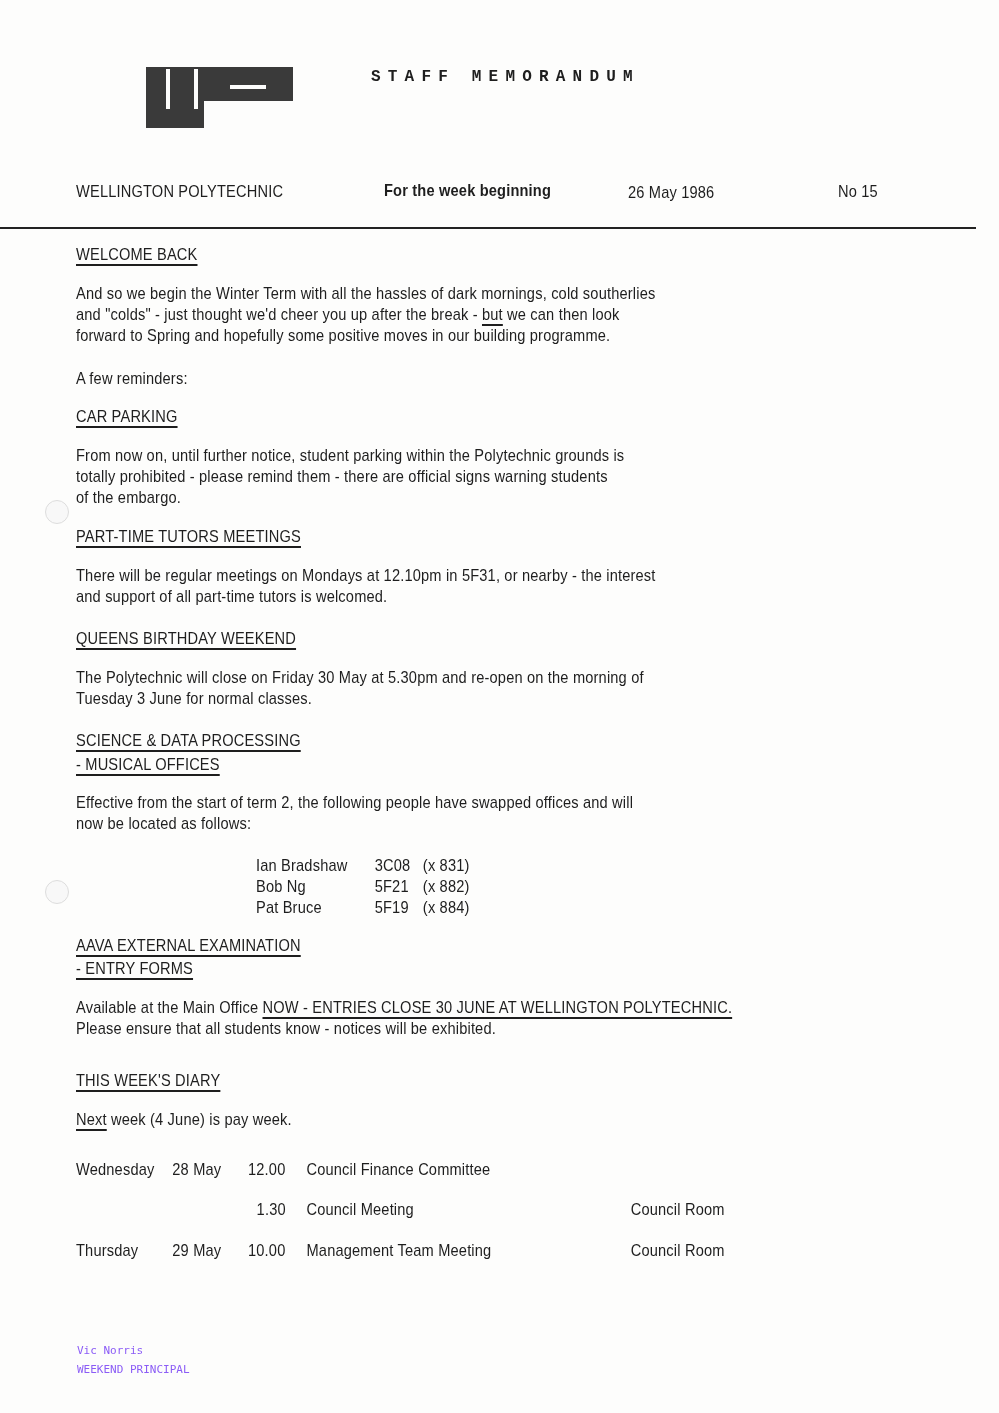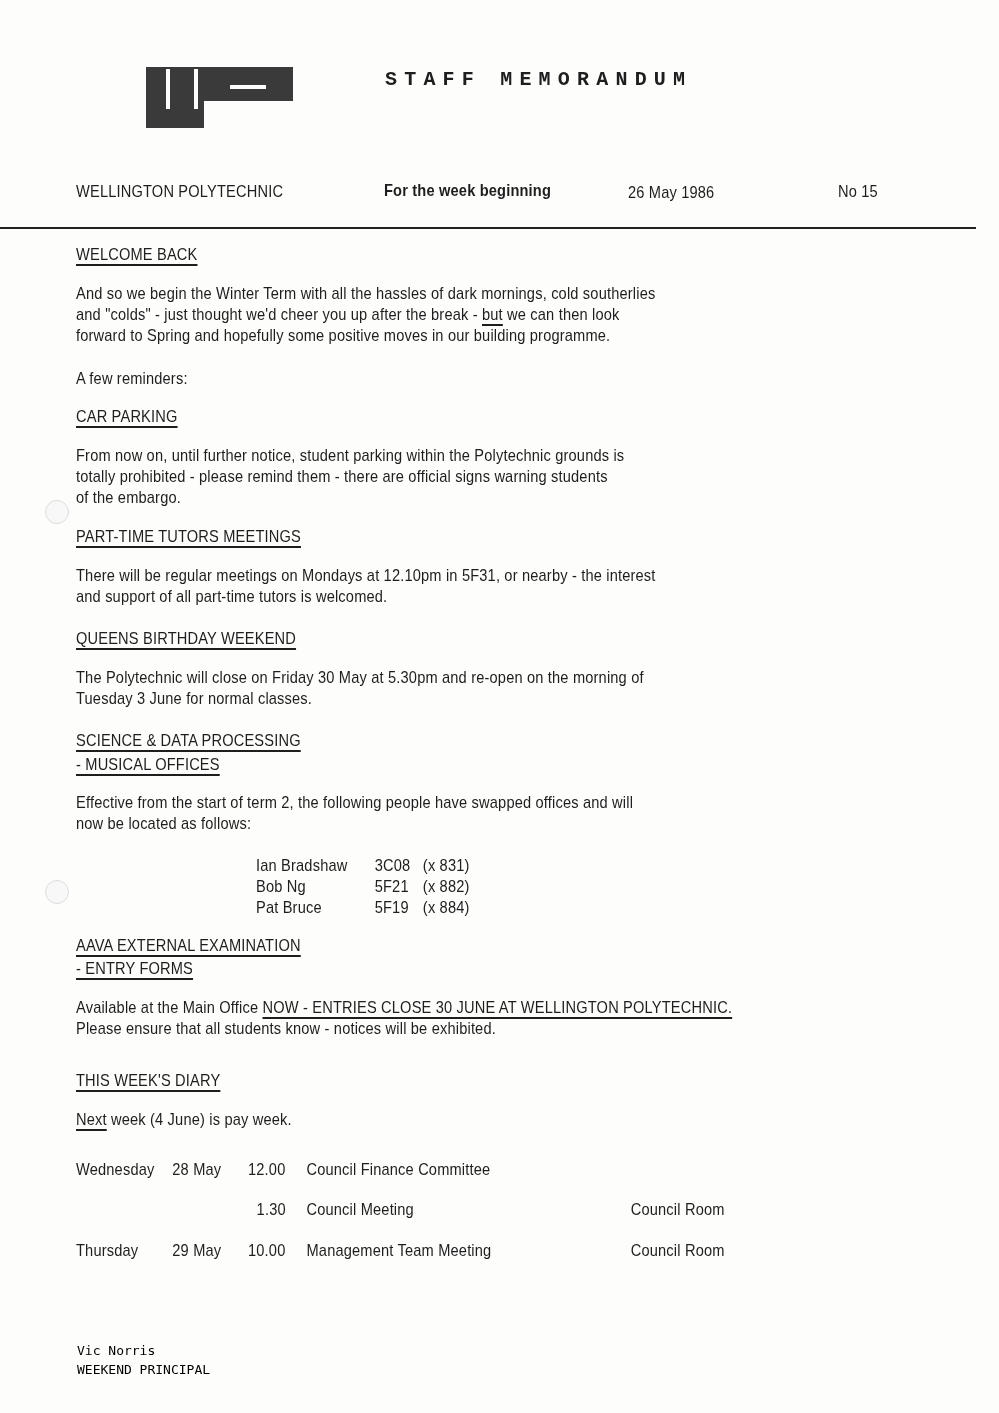--- a/index.html
+++ b/index.html
@@ -6,21 +6,21 @@
   body {
     width: 999px; height: 1413px; background: #fdfdfc; position: relative;
     font-family: "Liberation Sans Narrow", "Liberation Sans", sans-serif;
     color: #1e1e1e; overflow: hidden;
   }
   .abs { position: absolute; }
   .mono { font-family: "DejaVu Sans Mono", "Liberation Mono", monospace; }
   .t { font-family: "Liberation Sans", sans-serif; font-size: 17px; letter-spacing: 0.2px; transform: scaleX(0.86); transform-origin: left top; white-space: nowrap; }
   .u { text-decoration: underline; text-underline-offset: 4px; text-decoration-thickness: 1.5px; }
   .logo { left: 146px; top: 67px; width: 147px; height: 61px; }
-  .title { left: 385px; top: 68px; font-size: 20px; letter-spacing: 7.2px; font-family: "Liberation Mono", monospace; font-weight: bold; }
+  .title { left: 371px; top: 68px; font-size: 16px; letter-spacing: 7.2px; font-family: "Liberation Mono", monospace; font-weight: bold; }
   .rule { left: 0; top: 227px; width: 976px; height: 2px; background: #222; }
   .hole { width: 22px; height: 22px; border-radius: 50%; border: 1px solid #ddd; background: #f8f8f8; }
   .para { line-height: 21px; }
 </style>
 </head>
 <body>
 
 <svg class="abs logo" viewBox="0 0 147 61">
   <path d="M0 0 H147 V34 H58 V61 H0 Z" fill="#3a3a3a"></path>
   <rect x="20" y="2" width="4" height="40" fill="#fdfdfc"></rect>
@@ -105,16 +105,16 @@
   <span class="abs" style="left:645px">Council Room</span>
 </div>
 <div class="abs t" style="left:76px;top:1241px;width:900px">
   <span class="abs" style="left:0">Thursday</span>
   <span class="abs" style="left:112px">29 May</span>
   <span class="abs" style="left:200px">10.00</span>
   <span class="abs" style="left:268px">Management Team Meeting</span>
   <span class="abs" style="left:645px">Council Room</span>
 </div>
 
-<div class="abs mono" style="left:77px;top:1341px;font-size:13px;line-height:19px;color:#000000">
+<div class="abs mono" style="left:77px;top:1341px;font-size:11px;line-height:19px;color:#8b5cf6">
   <div>Vic Norris</div>
   <div>WEEKEND PRINCIPAL</div>
 </div>
 
 </body></html>

